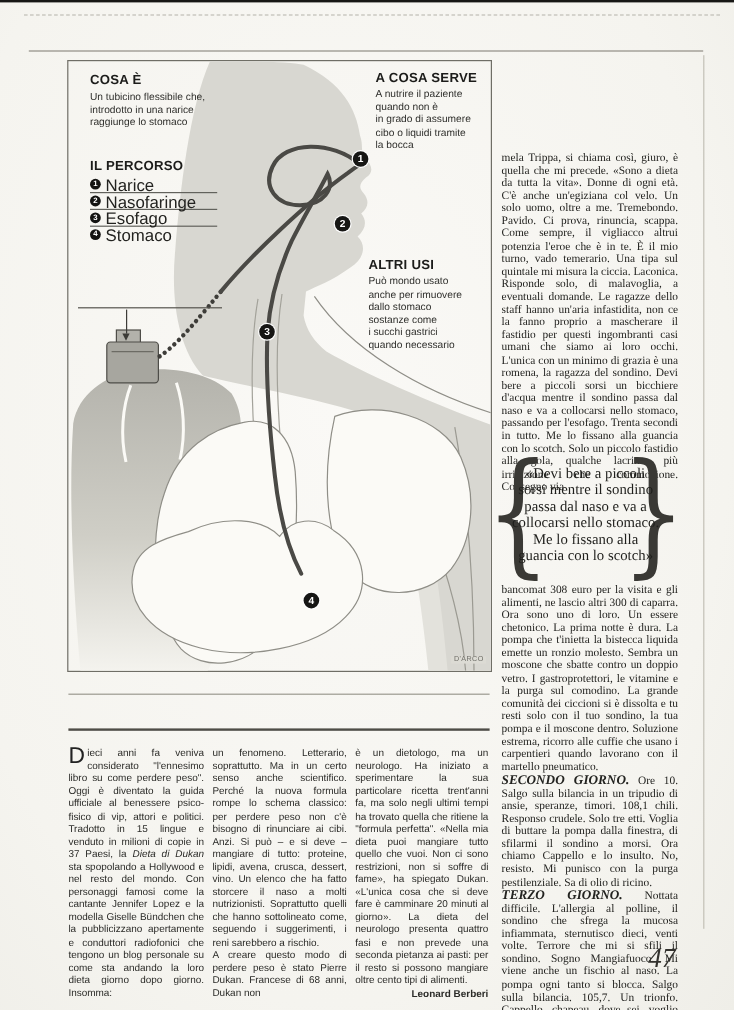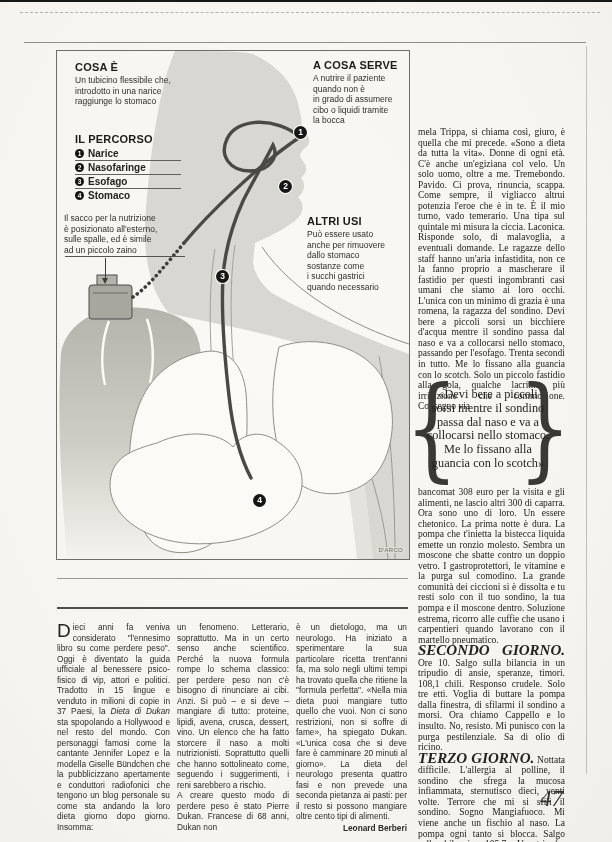--- a/index.html
+++ b/index.html
@@ -13,32 +13,32 @@
   .top-rule{left:24px;top:42px;width:562px;height:1px;background:#908e85;}
   .edge-line{left:586px;top:46px;width:1px;height:728px;background:#c2c0b6;}
   
   .gbox{left:56px;top:50px;width:352px;height:508px;border:1px solid #6f6e66;}
   .glabel-title{font-weight:bold;font-size:11px;letter-spacing:.2px;color:#1c1c1a;margin:0 0 2px 0;}
   .glabel-body{font-size:8.5px;line-height:10.5px;white-space:pre-line;color:#2e2e2b;}
   .perc-row{display:flex;align-items:center;gap:4px;height:13px;width:106px;border-bottom:1px solid #62625c;}
   .perc-row.last{border-bottom:none;}
   .ncirc{flex:0 0 9px;width:9px;height:9px;border-radius:50%;background:#141412;color:#fff;
          font:bold 6.5px/9px "Liberation Sans",sans-serif;text-align:center;}
-  .perc-label{font-size:10px;color:#232320;font-weight:bold;}
+  .perc-label{font-size:14px;color:#232320;}
   .note-rule{height:1px;background:#55544e;}
   .arrow-line{width:1px;height:20px;background:#3c3b37;}
   .arrow-head{width:0;height:0;border-left:3.5px solid transparent;border-right:3.5px solid transparent;
               border-top:6px solid #3c3b37;margin-left:-3px;}
   .marker{position:absolute;width:13px;height:13px;border-radius:50%;background:#161614;color:#fff;
           font:bold 8.5px/13px "Liberation Sans",sans-serif;text-align:center;box-shadow:0 0 0 1px #fefefe;}
   .credit{font-size:6px;color:#6d6c66;background:#dcdbd4;padding:0 2px;letter-spacing:.3px;}
   
   .serifcol{font-family:"Liberation Serif",serif;font-size:9.5px;line-height:10.55px;
             text-align:justify;color:#232320;width:147px;}
-  .dayhead{font-weight:bold;font-style:italic;font-size:15px;}
+  .dayhead{font-weight:bold;font-style:italic;font-size:11px;}
   .quote-wrap{left:400px;top:378px;width:176px;height:108px;}
   .brace{position:absolute;top:-6px;font-family:"DejaVu Serif",serif;font-size:112px;line-height:112px;
          font-weight:normal;color:#3a3935;transform:scaleX(.75);}
   .brace.l{left:-4px;}  .brace.r{right:-4px;}
   .quote-text{position:absolute;left:24px;right:24px;top:10px;text-align:center;
               font-family:"Liberation Serif",serif;font-size:12.3px;line-height:13.8px;
               color:#1f1f1c;white-space:pre-line;}
   .pageno{font-family:Liberation Serif, serif;font-style:italic;font-size:23px;color:#33322e;}
   
   .rule1{left:57px;top:578px;width:351px;height:1px;background:#9b998f;}
@@ -163,33 +163,29 @@
       <div class="perc-row">
         <span class="ncirc">3</span>
         <span class="perc-label">Esofago</span>
       </div>
       <div class="perc-row last">
         <span class="ncirc">4</span>
         <span class="perc-label">Stomaco</span>
       </div>
     </div>
 
-    <div class="abs glabel-body" style="left:7px;top:162px;width:124px;">Il sacco per la nutrizione
-è posizionato all'esterno,
-sulle spalle, ed è simile
-ad un piccolo zaino</div>
     <div class="abs note-rule" style="left:8px;top:205px;width:120px;"></div>
     <div class="abs" style="left:48px;top:207px;">
       <div class="arrow-line"></div>
         <div class="arrow-head"></div>
     </div>
 
     <div class="abs" style="left:250px;top:164px;width:100px;">
       <div class="glabel-title">ALTRI USI</div>
-      <div class="glabel-body">Può essere usato
+      <div class="glabel-body">Può mondo usato
 anche per rimuovere
 dallo stomaco
 sostanze come
 i succhi gastrici
 quando necessario</div>
     </div>
 
     <div class="marker" style="left:237px;top:75px;">1</div>
     <div class="marker" style="left:222px;top:129px;">2</div>
     <div class="marker" style="left:159px;top:219px;">3</div>

